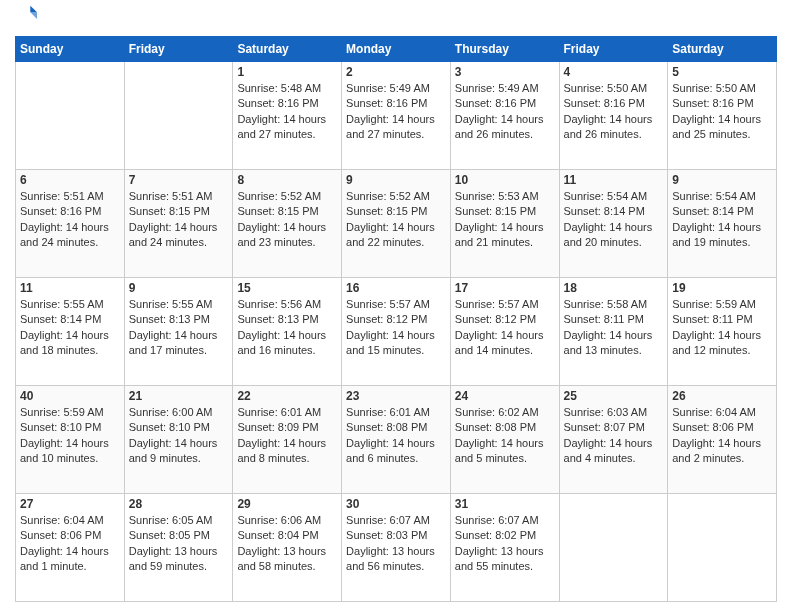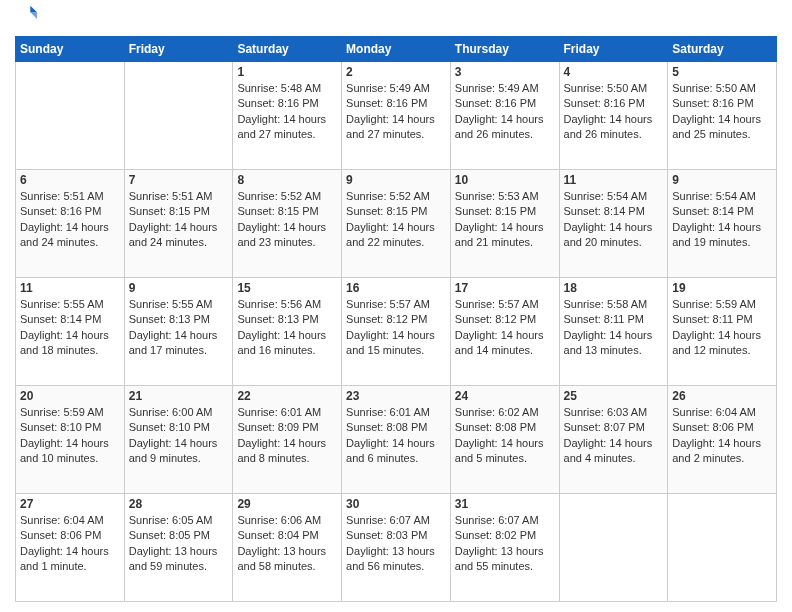--- a/index.html
+++ b/index.html
@@ -211,21 +211,21 @@
             <span class="day-num">18</span>
             <div class="cell-info">Sunrise: 5:58 AM<br>Sunset: 8:11 PM<br>Daylight: 14 hours and 13 minutes.</div>
           </td>
           <td>
             <span class="day-num">19</span>
             <div class="cell-info">Sunrise: 5:59 AM<br>Sunset: 8:11 PM<br>Daylight: 14 hours and 12 minutes.</div>
           </td>
         </tr>
         <tr>
           <td>
-            <span class="day-num">20</span>
+            <span class="day-num">40</span>
             <div class="cell-info">Sunrise: 5:59 AM<br>Sunset: 8:10 PM<br>Daylight: 14 hours and 10 minutes.</div>
           </td>
           <td>
             <span class="day-num">21</span>
             <div class="cell-info">Sunrise: 6:00 AM<br>Sunset: 8:10 PM<br>Daylight: 14 hours and 9 minutes.</div>
           </td>
           <td>
             <span class="day-num">22</span>
             <div class="cell-info">Sunrise: 6:01 AM<br>Sunset: 8:09 PM<br>Daylight: 14 hours and 8 minutes.</div>
           </td>

